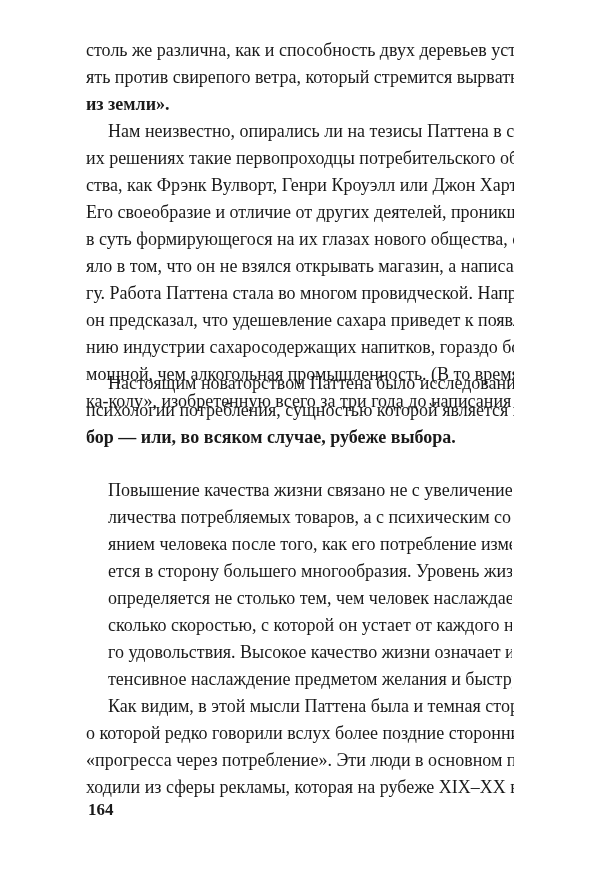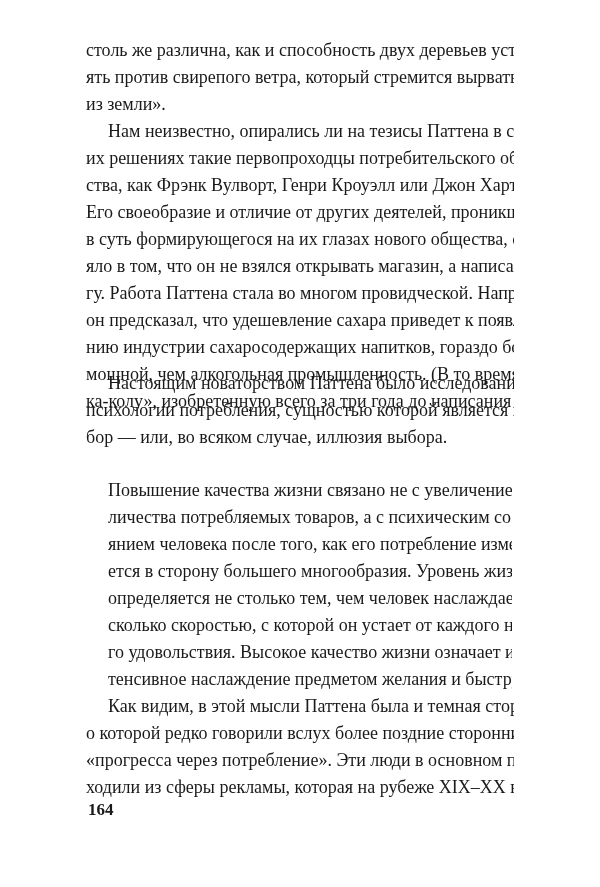--- a/index.html
+++ b/index.html
@@ -1,21 +1,21 @@
 <!DOCTYPE html>
 <html><head>
 <meta charset="utf-8">
 <style>
   html, body { margin: 0; padding: 0; background: #ffffff; }
   body { width: 600px; height: 887px; position: relative; overflow: hidden;
          font-family: "DejaVu Serif", "Liberation Serif", serif; color: #1a1a1a; }
   .line { display: block; height: 27px; line-height: 27px; font-size: 15.6px;
           white-space: nowrap; text-align: justify; text-align-last: justify; overflow: hidden;
           font-family: "Liberation Serif", "DejaVu Serif", serif; font-size: 18px; }
-  .line.last { text-align-last: left; }
+  .line.last { text-align-last: left; font-weight: bold; }
   .indent { padding-left: 22px; }
   .block { position: absolute; }
   .quote { left: 108px; width: 404px; }
   .pagenum { position: absolute; left: 88px; top: 800px; font-weight: bold;
              font-family: "Liberation Serif", "DejaVu Serif", serif; font-size: 17px; }
 </style>
 </head>
 <body>
 
 <div>
@@ -36,21 +36,21 @@
     <span class="line">гу. Работа Паттена стала во многом провидческой. Например,</span>
     <span class="line">он предсказал, что удешевление сахара приведет к появле-</span>
     <span class="line">нию индустрии сахаросодержащих напитков, гораздо более</span>
     <span class="line">мощной, чем алкогольная промышленность. (В то время «Ко-</span>
     <span class="line">ка-колу», изобретенную всего за три года до написания кни-</span>
   </div>
 
   <div class="block" style="left:86px; top:370px; width:428px;">
     <span class="line indent">Настоящим новаторством Паттена было исследование</span>
     <span class="line">психологии потребления, сущностью которой является вы-</span>
-    <span class="line last">бор — или, во всяком случае, иллюзия выбора.</span>
+    <span class="line last">бор — или, во всяком случае, рубеже выбора.</span>
   </div>
 
   <div class="block quote" style="top:477px;">
     <span class="line">Повышение качества жизни связано не с увеличением ко-</span>
     <span class="line">личества потребляемых товаров, а с психическим состо-</span>
     <span class="line">янием человека после того, как его потребление изменя-</span>
     <span class="line">ется в сторону большего многообразия. Уровень жизни</span>
     <span class="line">определяется не столько тем, чем человек наслаждается,</span>
     <span class="line">сколько скоростью, с которой он устает от каждого ново-</span>
     <span class="line">го удовольствия. Высокое качество жизни означает ин-</span>

